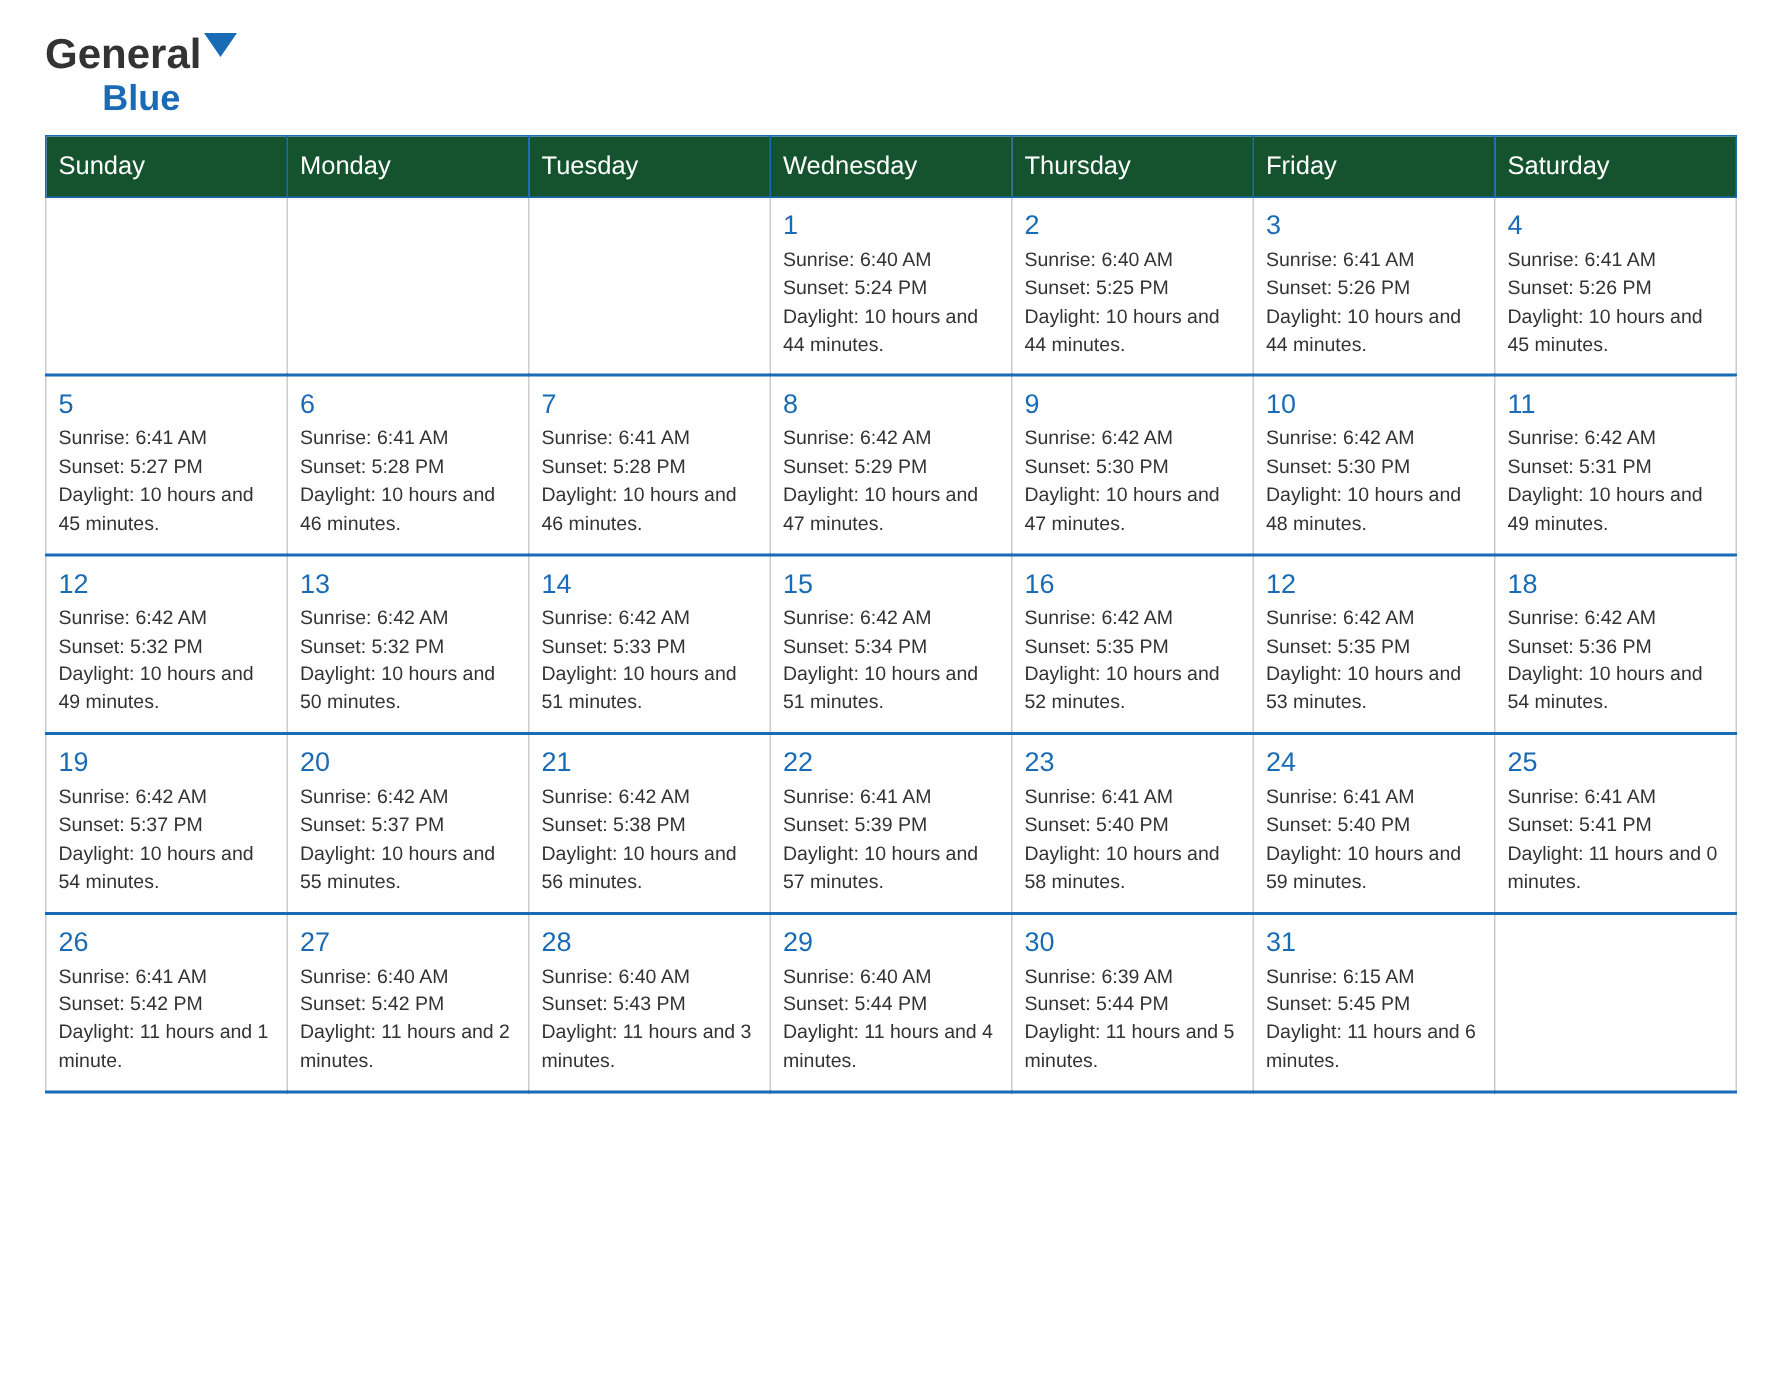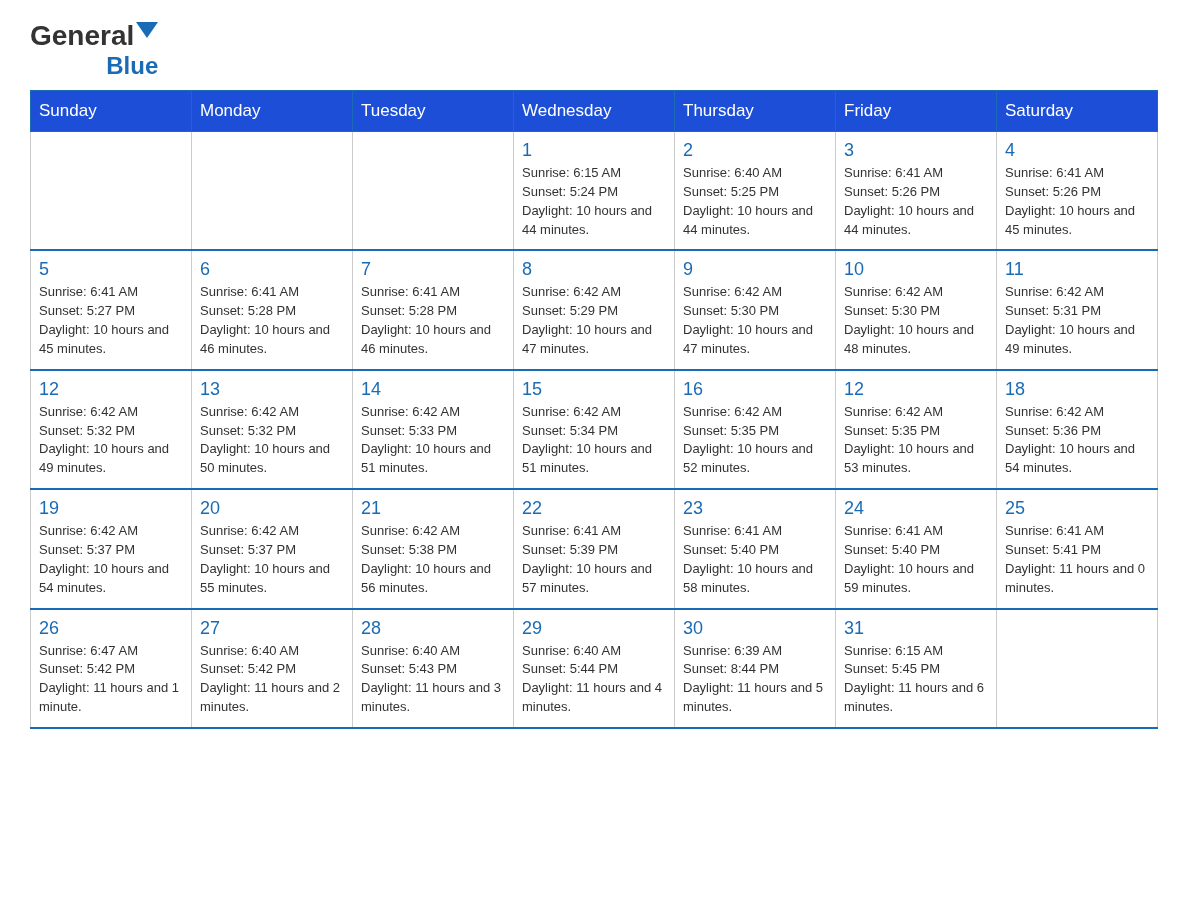--- a/index.html
+++ b/index.html
@@ -13,21 +13,21 @@
     }
     .header {
       display: flex;
       justify-content: space-between;
       align-items: flex-start;
       margin-bottom: 10px;
     }
     .logo {
       display: flex;
       flex-direction: column;
-      align-items: flex-end;
+      align-items: center;
     }
     .logo-general {
       font-size: 28px;
       font-weight: bold;
       color: #333;
     }
     .logo-blue {
       font-size: 24px;
       font-weight: bold;
       color: #1a6bb5;
@@ -45,21 +45,21 @@
       font-size: 22px;
       color: #333;
       margin-top: 4px;
     }
     table {
       width: 100%;
       border-collapse: collapse;
       margin-top: 10px;
     }
     thead th {
-      background-color: #1d4ed8;
+      background-color: #14532d;
       color: #fff;
       font-size: 17px;
       font-weight: normal;
       padding: 10px 8px;
       text-align: left;
       border: 1px solid #1a6bb5;
     }
     tbody td {
       vertical-align: top;
       padding: 8px 8px 10px 8px;
@@ -115,21 +115,21 @@
         <th>Saturday</th>
       </tr>
   </thead>
   <tbody id="calendar-body">
   <tr>
         <td></td>
         <td></td>
         <td></td>
         <td>
           <span class="day-num">1</span>
-          <div class="day-info">Sunrise: 6:15 AM
+          <div class="day-info">Sunrise: 6:40 AM
 Sunset: 5:24 PM
 Daylight: 10 hours and 44 minutes.</div>
         </td>
         <td>
           <span class="day-num">2</span>
           <div class="day-info">Sunrise: 6:40 AM
 Sunset: 5:25 PM
 Daylight: 10 hours and 44 minutes.</div>
         </td>
         <td>
@@ -273,21 +273,21 @@
         <td>
           <span class="day-num">25</span>
           <div class="day-info">Sunrise: 6:41 AM
 Sunset: 5:41 PM
 Daylight: 11 hours and 0 minutes.</div>
         </td>
       </tr>
       <tr>
         <td>
           <span class="day-num">26</span>
-          <div class="day-info">Sunrise: 6:47 AM
+          <div class="day-info">Sunrise: 6:41 AM
 Sunset: 5:42 PM
 Daylight: 11 hours and 1 minute.</div>
         </td>
         <td>
           <span class="day-num">27</span>
           <div class="day-info">Sunrise: 6:40 AM
 Sunset: 5:42 PM
 Daylight: 11 hours and 2 minutes.</div>
         </td>
         <td>
@@ -298,21 +298,21 @@
         </td>
         <td>
           <span class="day-num">29</span>
           <div class="day-info">Sunrise: 6:40 AM
 Sunset: 5:44 PM
 Daylight: 11 hours and 4 minutes.</div>
         </td>
         <td>
           <span class="day-num">30</span>
           <div class="day-info">Sunrise: 6:39 AM
-Sunset: 8:44 PM
+Sunset: 5:44 PM
 Daylight: 11 hours and 5 minutes.</div>
         </td>
         <td>
           <span class="day-num">31</span>
           <div class="day-info">Sunrise: 6:15 AM
 Sunset: 5:45 PM
 Daylight: 11 hours and 6 minutes.</div>
         </td>
         <td></td>
       </tr>

